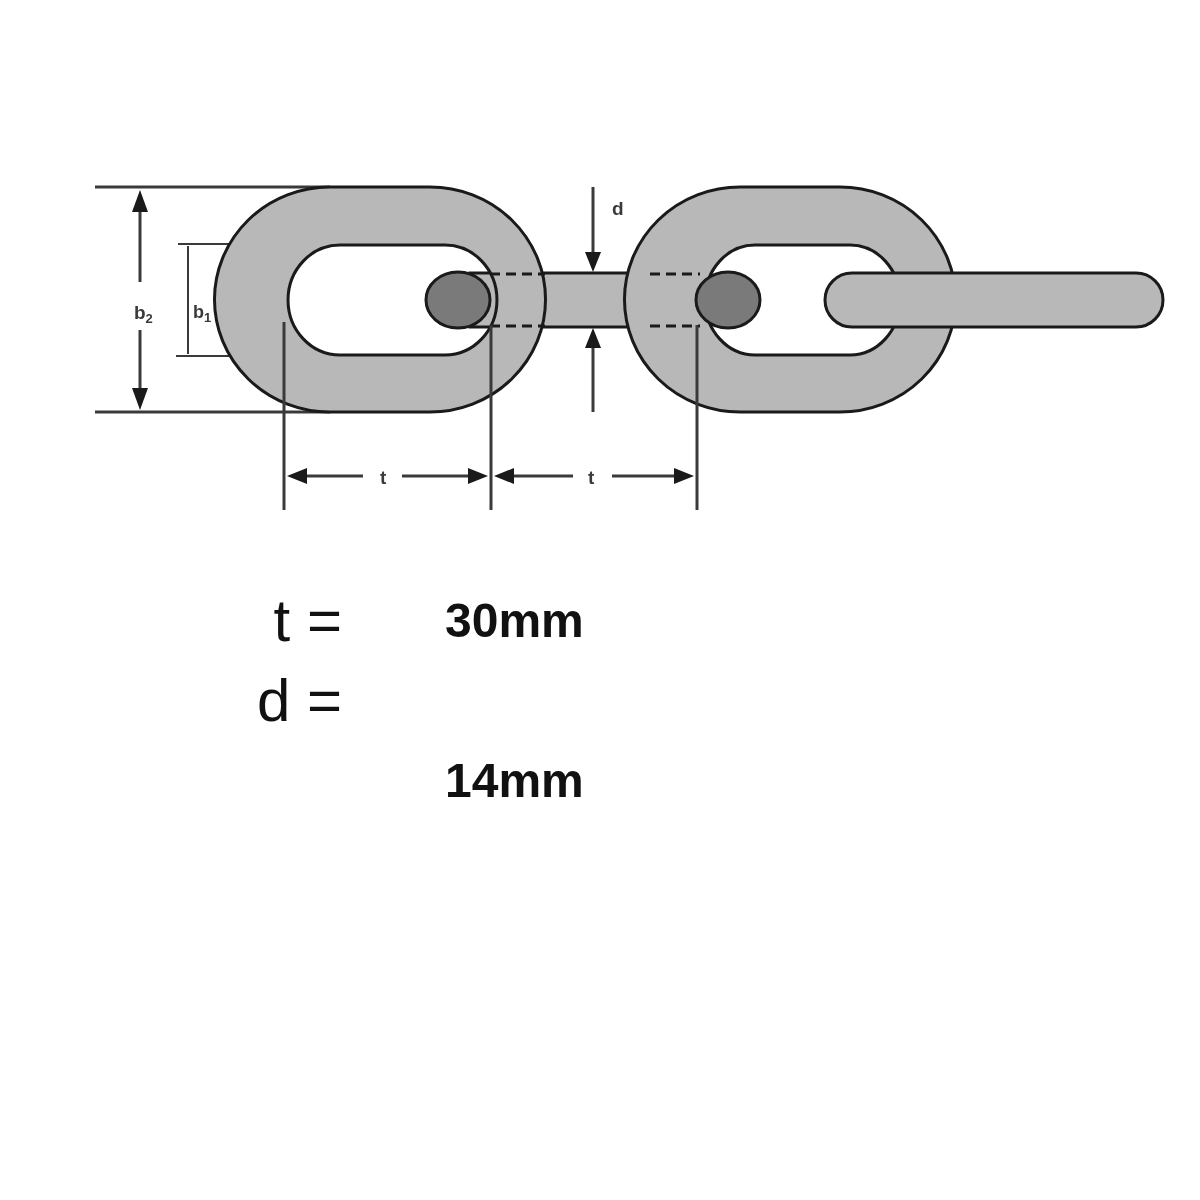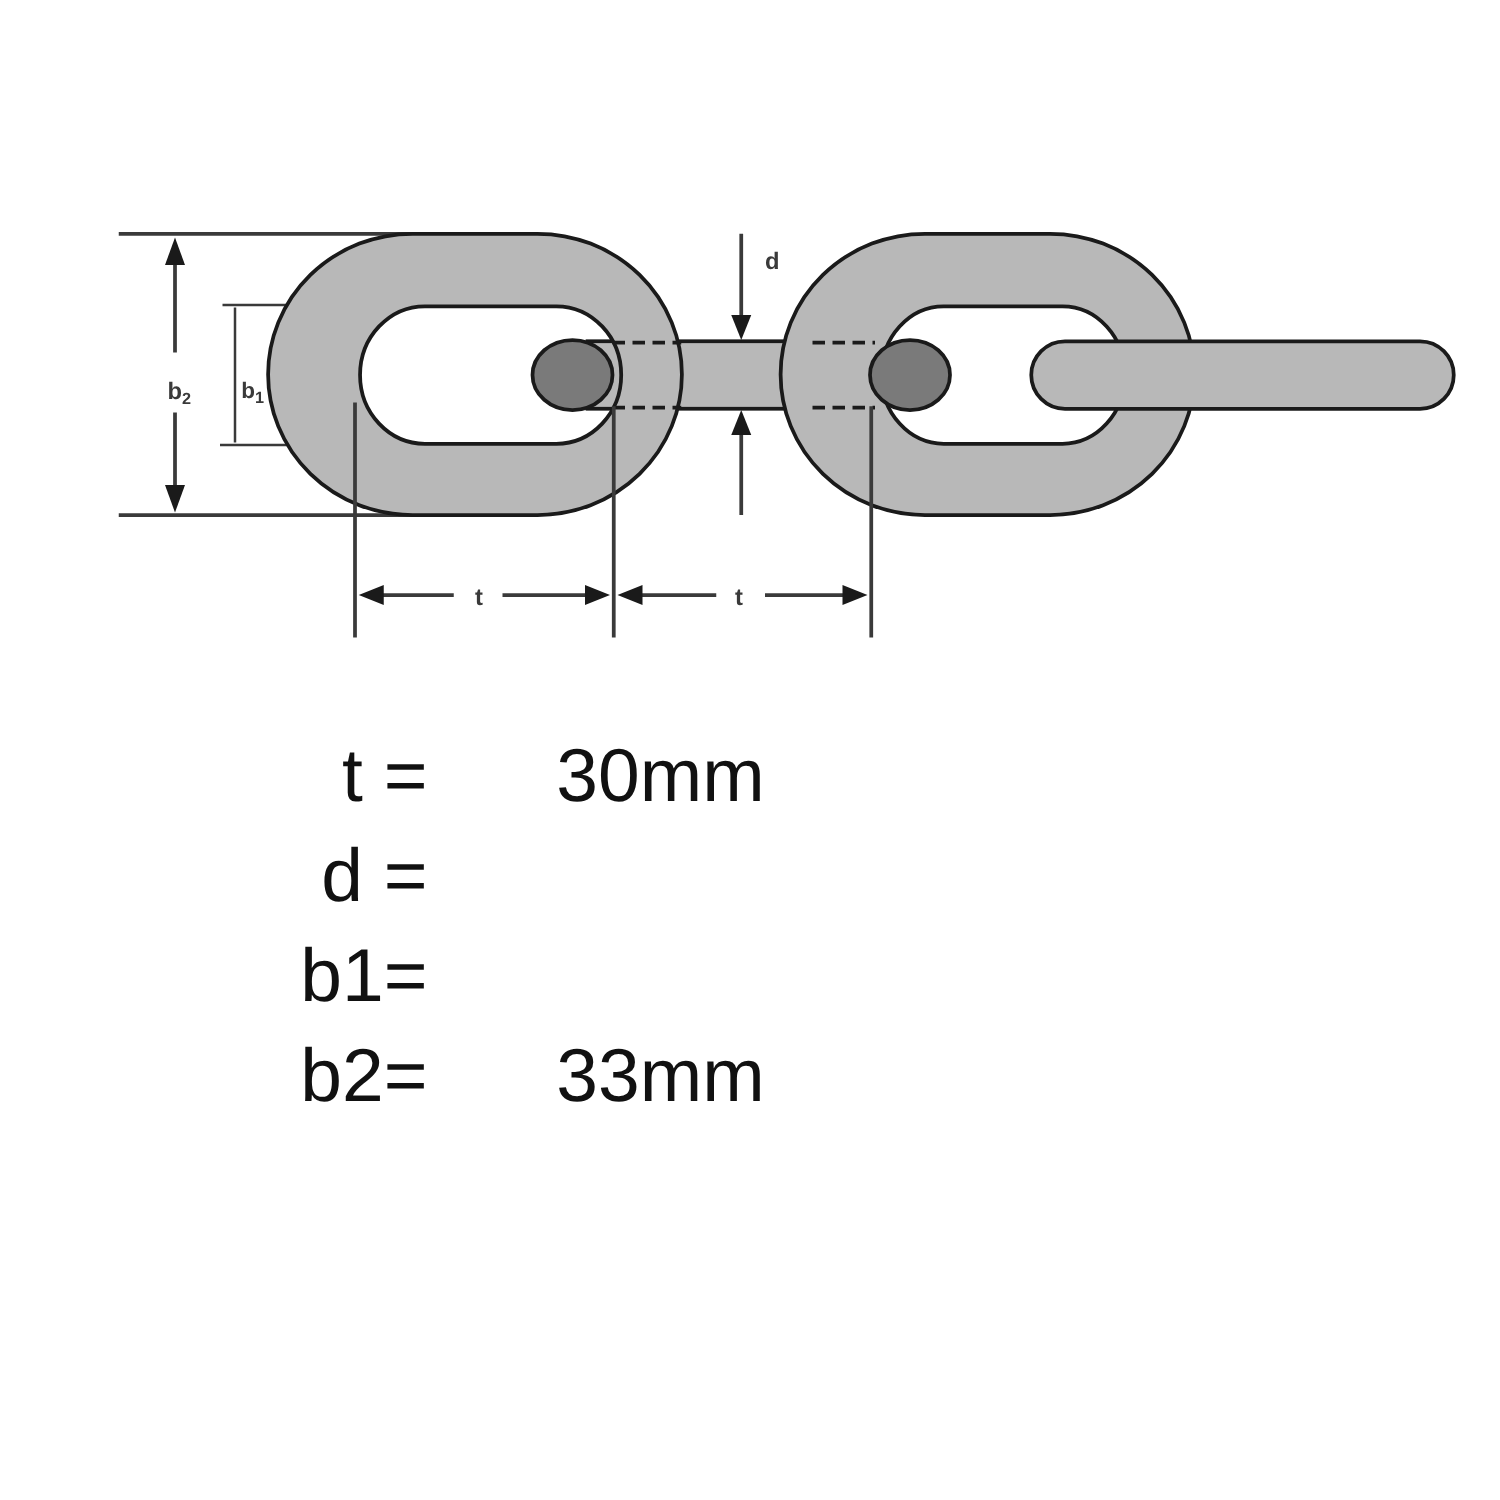--- a/index.html
+++ b/index.html
@@ -4,21 +4,21 @@
 <style>
   html, body { margin:0; padding:0; background:#ffffff; }
   body { width:1200px; height:1200px; position:relative; overflow:hidden;
          font-family:"Liberation Sans", sans-serif; }
   #diagram { position:absolute; left:0; top:0; width:1200px; height:560px; }
   .lbl { font-family:"Liberation Sans", sans-serif; font-weight:bold; fill:#3a3a3a; }
   .spec-table { position:absolute; left:200px; top:585px; }
   .spec-row { position:relative; height:80px; width:460px; }
   .spec-key { position:absolute; right:318px; top:0; font-size:60px; line-height:72px; color:#111;
               text-align:right; white-space:pre; }
-  .spec-val { position:absolute; left:245px; top:0; font-size:60px; line-height:72px; color:#111; white-space:pre; }
+  .spec-val { position:absolute; left:245px; top:0; font-size:48px; line-height:72px; color:#111; white-space:pre;font-weight:bold; }
 </style>
 </head>
 <body>
 
 <svg id="diagram" viewBox="0 0 1200 560" xmlns="http://www.w3.org/2000/svg">
 
   <line x1="95" y1="187" x2="330" y2="187" stroke="#3a3a3a" stroke-width="3"></line>
   <line x1="95" y1="412" x2="330" y2="412" stroke="#3a3a3a" stroke-width="3"></line>
 
   <line x1="178" y1="244" x2="450" y2="244" stroke="#3a3a3a" stroke-width="2"></line>
@@ -79,19 +79,15 @@
 
 <div class="spec-table">
   <div class="spec-row">
     <span class="spec-key">t =</span>
     <span class="spec-val">30mm</span>
   </div>
   <div class="spec-row">
     <span class="spec-key">d =</span>
   </div>
   <div class="spec-row">
-    <span class="spec-key">b1=</span>
-  </div>
-  <div class="spec-row">
-    <span class="spec-key">b2=</span>
-    <span class="spec-val">33mm</span>
+    <span class="spec-val">14mm</span>
   </div>
 </div>
 
 </body></html>

